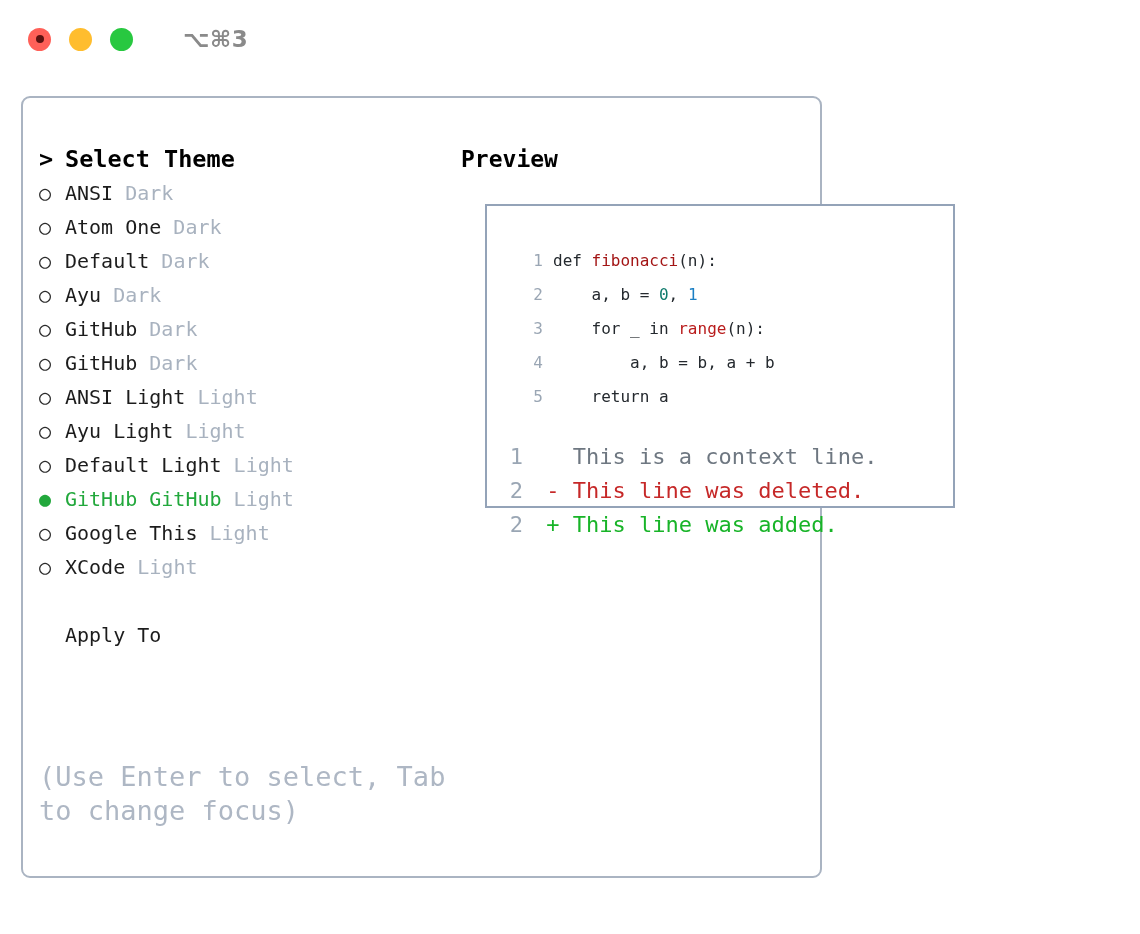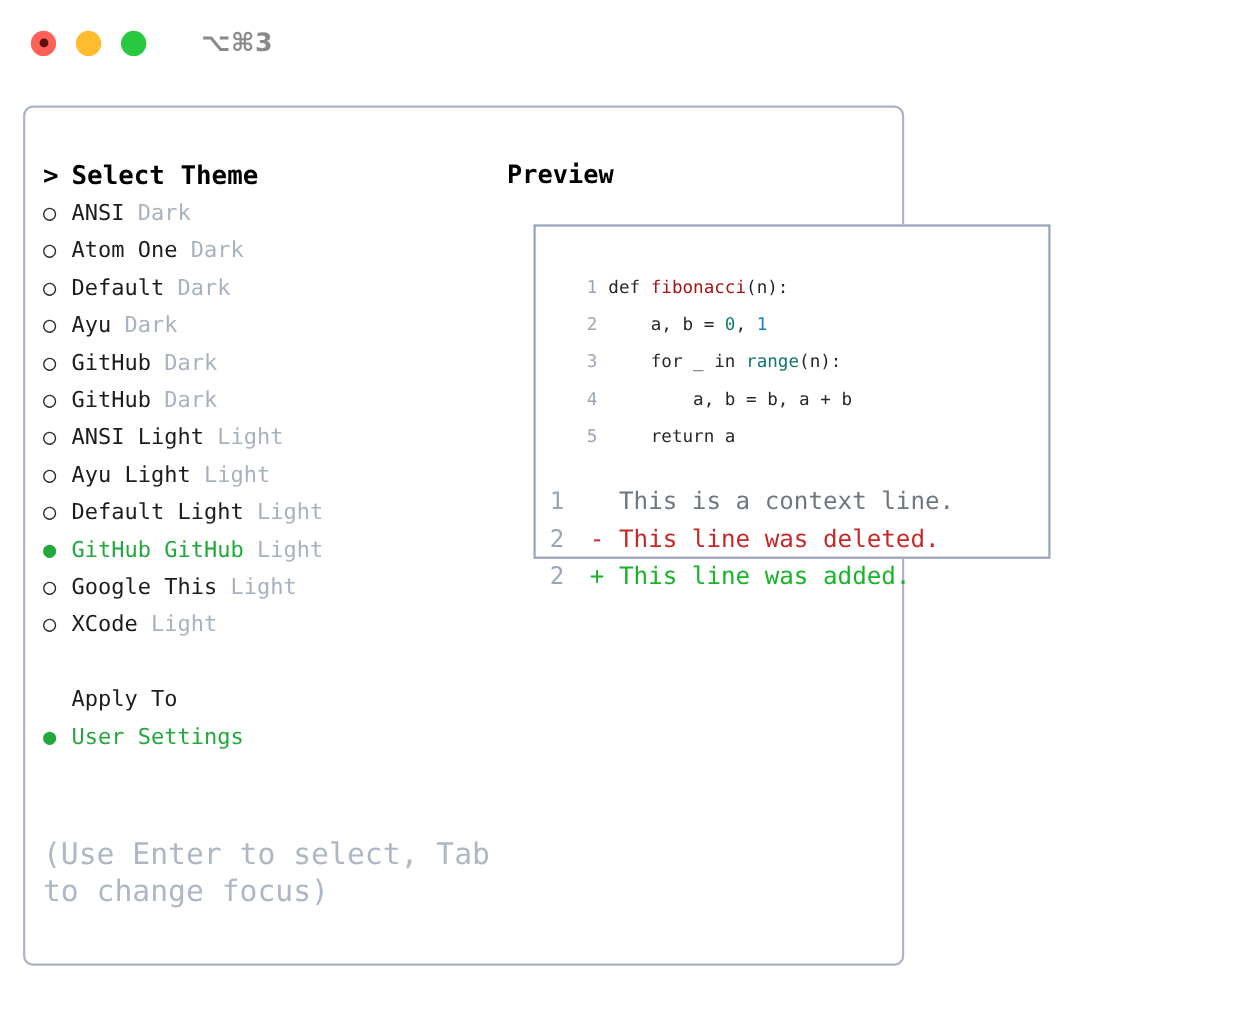--- a/index.html
+++ b/index.html
@@ -178,26 +178,26 @@
   .ln {
     display: inline-block;
     width: 26px;
     text-align: right;
     color: #9aa6b4;
     margin-right: 10px;
   }
   .tok-def     { color: #24292e; }
   .tok-fn      { color: #a31515; }
   .tok-plain   { color: #24292e; }
-  .tok-builtin { color: #0f766e; }
+  .tok-builtin { color: #b91c1c; }
   .tok-num0    { color: #0f7b6c; }
   .tok-num1    { color: #1b7fc4; }
 
   .diff-area {
-    padding: 26px 0 0 0;
+    padding: 26px 0 0 10px;
     font-size: 22px;
     line-height: 34px;
     white-space: pre;
   }
   .diff-ctx { color: #6e7781; }
   .diff-del { color: #c62828; }
   .diff-add { color: #18b428; }
 </style>
 </head>
 <body>
@@ -235,21 +235,20 @@
             <div class="row"><span class="bullet sel">●</span><span class="theme-name sel">GitHub GitHub</span><span class="theme-kind"> Light</span></div>
             <div class="row"><span class="bullet">○</span><span class="theme-name">Google This</span><span class="theme-kind"> Light</span></div>
             <div class="row"><span class="bullet">○</span><span class="theme-name">XCode</span><span class="theme-kind"> Light</span></div>
           </div>
 
         <div class="spacer-row"></div>
 
         <div class="row applyto-label">Apply To</div>
 
         <div id="apply-rows">
-            <div class="row"><span class="bullet sel">●</span><span class="theme-name sel">User Settings</span></div>
           </div>
       </div>
 
       <div class="help">(Use Enter to select, Tab to change focus)</div>
 
       <div class="right-col">
         <div class="preview-title">Preview</div>
       </div>
 
       <div class="preview-box">

